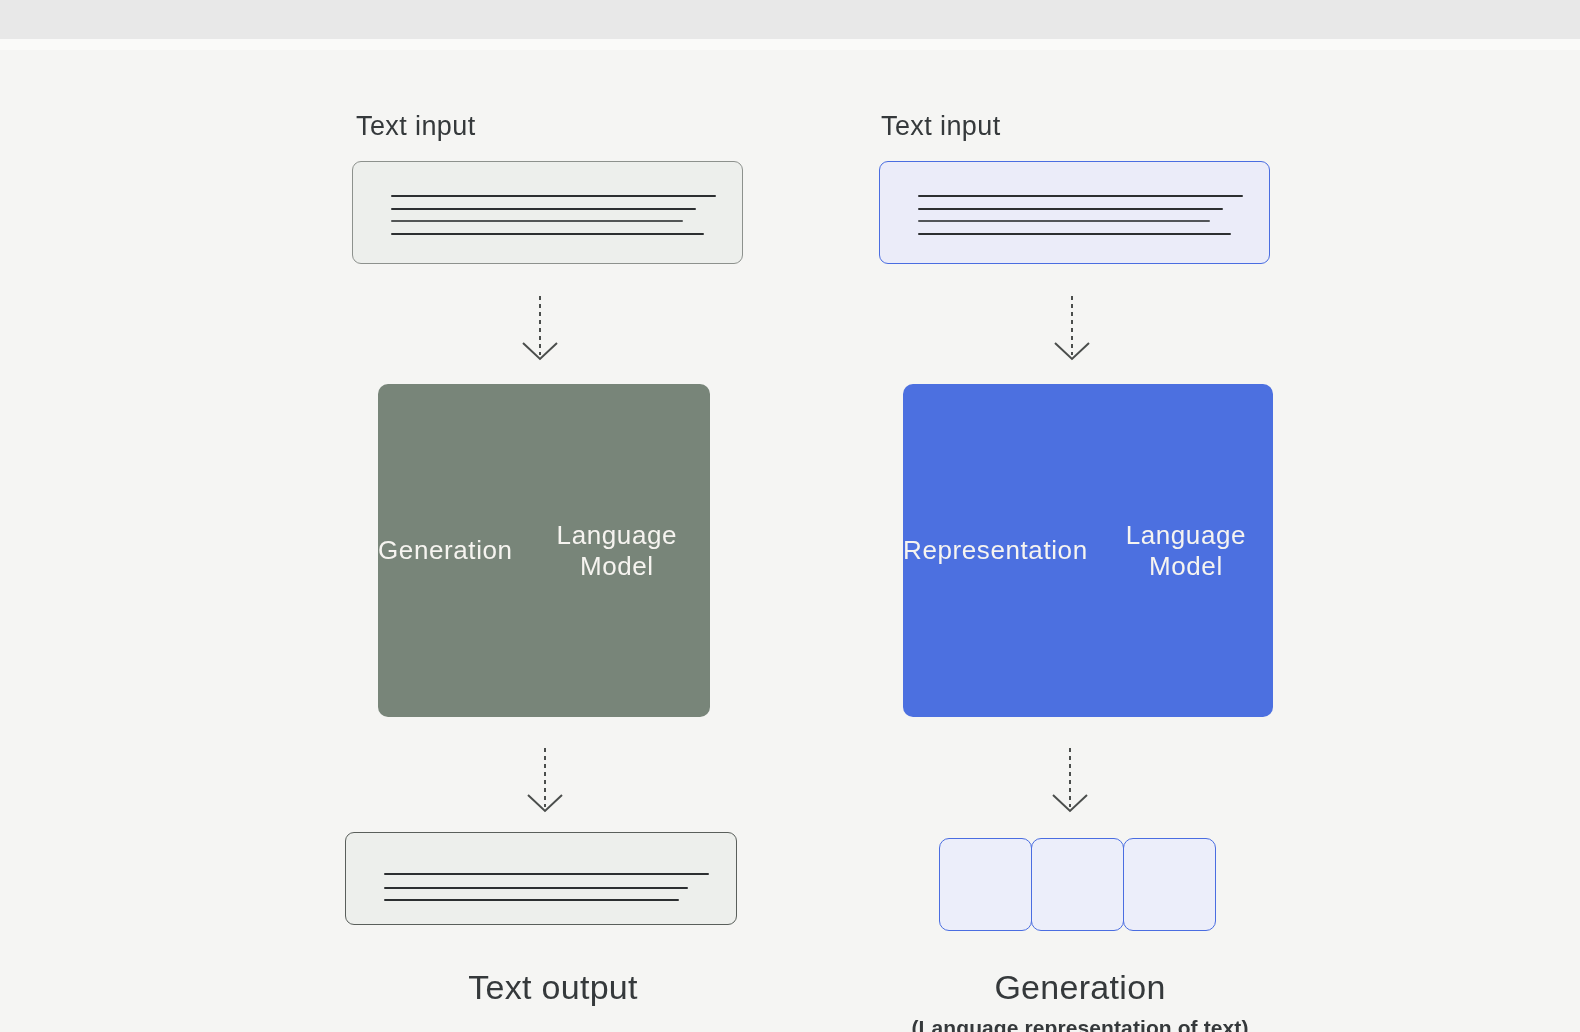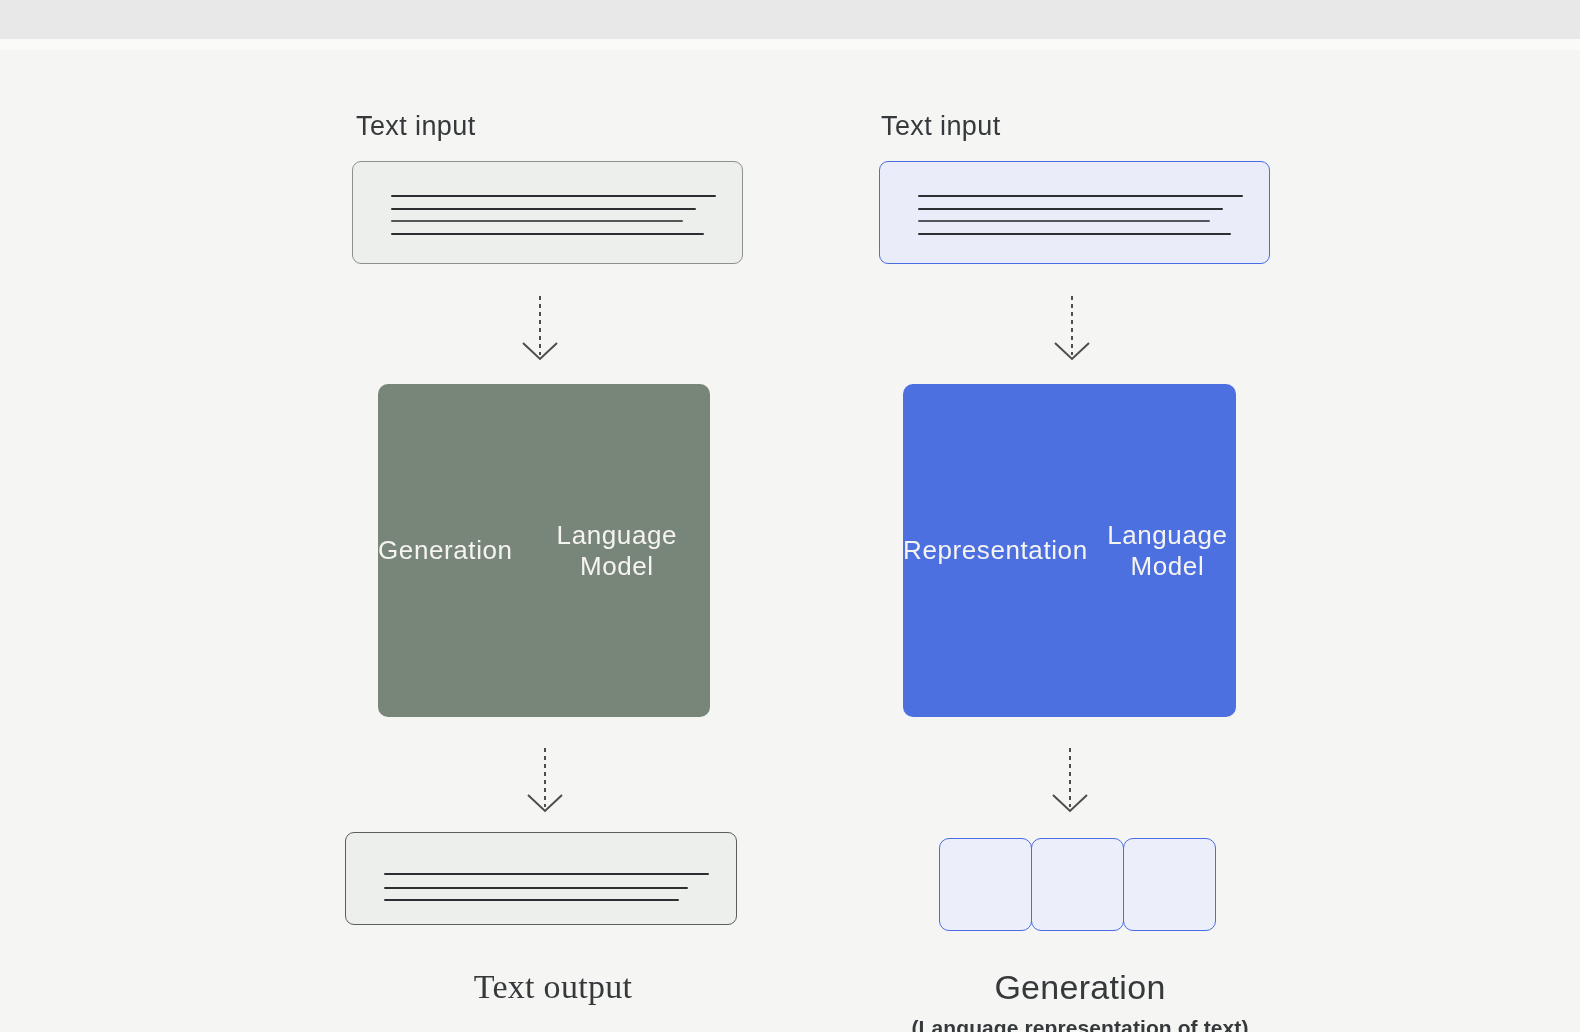--- a/index.html
+++ b/index.html
@@ -91,39 +91,39 @@
     <line x1="22" y1="3" x2="22" y2="62"></line>
     <polyline points="5,50 22,66 39,50"></polyline>
   </svg>
 
   <div class="io-box gray-dark" style="left:345px;top:793px;width:392px;height:93px;">
     <i class="ln" style="left:38px;top:40px;width:325px;"></i>
     <i class="ln" style="left:38px;top:54px;width:304px;"></i>
     <i class="ln" style="left:38px;top:66px;width:295px;"></i>
   </div>
 
-  <div class="caption" style="left:353px;top:928px;font-family:Liberation Serif, serif;">
+  <div class="caption" style="left:353px;top:928px;">
     <div class="caption-title">Text output</div>
   </div>
 
   <div class="io-label" style="left:881px;top:72px;">Text input</div>
 
   <div class="io-box lavender" style="left:879px;top:122px;width:391px;height:103px;">
     <i class="ln" style="left:38px;top:33px;width:325px;"></i>
     <i class="ln" style="left:38px;top:46px;width:305px;"></i>
     <i class="ln thin" style="left:38px;top:58px;width:292px;"></i>
     <i class="ln" style="left:38px;top:71px;width:313px;"></i>
   </div>
 
   <svg class="arrow" style="left:1050px;top:254px;" width="44" height="70" viewBox="0 0 44 70">
     <line x1="22" y1="3" x2="22" y2="62"></line>
     <polyline points="5,50 22,66 39,50"></polyline>
   </svg>
 
-  <div class="model-box" style="left: 903px; top: 345px; width: 333px; background: rgb(76, 112, 224);">
+  <div class="model-box" style="left: 903px; top: 345px; width: 370px; background: rgb(76, 112, 224);">
     <div>Representation</div>
     <div>Language Model</div>
   </div>
 
   <svg class="arrow" style="left:1048px;top:706px;" width="44" height="70" viewBox="0 0 44 70">
     <line x1="22" y1="3" x2="22" y2="62"></line>
     <polyline points="5,50 22,66 39,50"></polyline>
   </svg>
 
   <div class="embed-cell" style="left:939px;top:799px;"></div>

